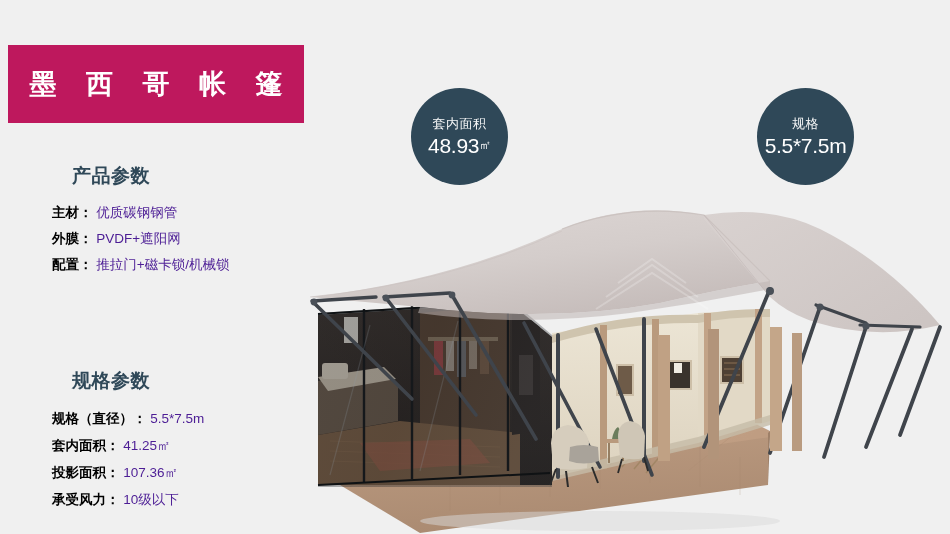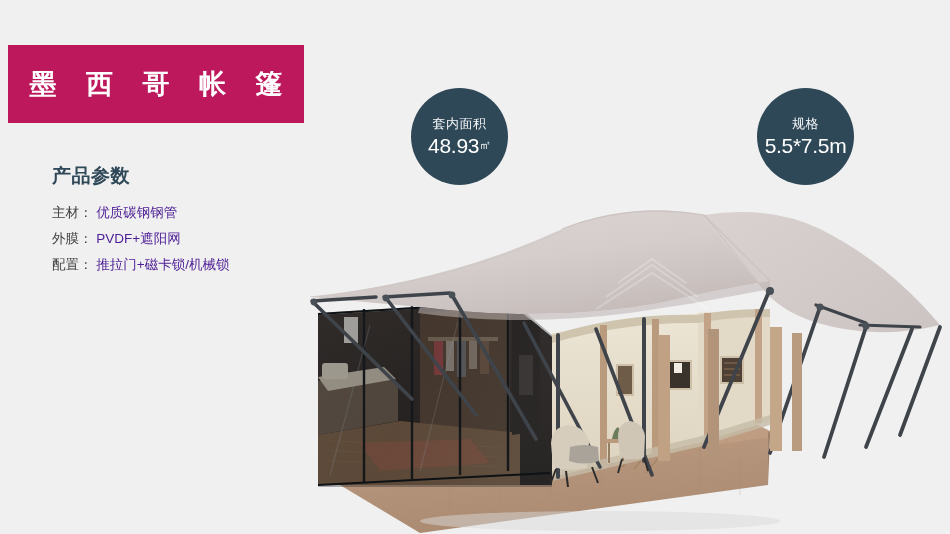--- a/index.html
+++ b/index.html
@@ -54,31 +54,32 @@
     width: 300px;
   }
 
   .section-heading {
     font-size: 19px;
     font-weight: bold;
     color: #2f4858;
     letter-spacing: 0.5px;
     margin-bottom: 11px;
     white-space: nowrap;
+    margin-left: 20px;
   }
 
   .param-row {
     font-size: 13.5px;
     line-height: 26px;
     white-space: nowrap;
     color: #666b70;
   }
   .param-label {
-    font-weight: normal;
-    color: #404040;
+    font-weight: bold;
+    color: #000000;
   }
   .param-value {
     font-weight: normal;
     color: #4c1d95;
   }
 
   #spec-panel {
     position: absolute;
     left: 52px;
     top: 368px;
@@ -151,20 +152,40 @@
     <div class="param-row">
       <span class="param-label">外膜：</span>
       <span class="param-value">PVDF+遮阳网</span>
     </div>
     <div class="param-row">
       <span class="param-label">配置：</span>
       <span class="param-value">推拉门+磁卡锁/机械锁</span>
     </div>
   </div>
 
+  <div id="spec-panel">
+    <div class="section-heading">规格参数</div>
+
+    <div class="param-row">
+      <span class="param-label">规格（直径）：</span>
+      <span class="param-value">5.5*7.5m</span>
+    </div>
+    <div class="param-row">
+      <span class="param-label">套内面积：</span>
+      <span class="param-value">41.25㎡</span>
+    </div>
+    <div class="param-row">
+      <span class="param-label">投影面积：</span>
+      <span class="param-value">107.36㎡</span>
+    </div>
+    <div class="param-row">
+      <span class="param-label">承受风力：</span>
+      <span class="param-value">10级以下</span>
+    </div>
+  </div>
 
   <div class="badge" id="badge-0">
     <span class="badge-label">套内面积</span>
     <span class="badge-value"><span>48.93</span><span class="sup">㎡</span></span>
   </div>
   <div class="badge" id="badge-2">
     <span class="badge-label">规格</span>
     <span class="badge-value"><span>5.5*7.5m</span><span class="sup"></span></span>
   </div>
 

